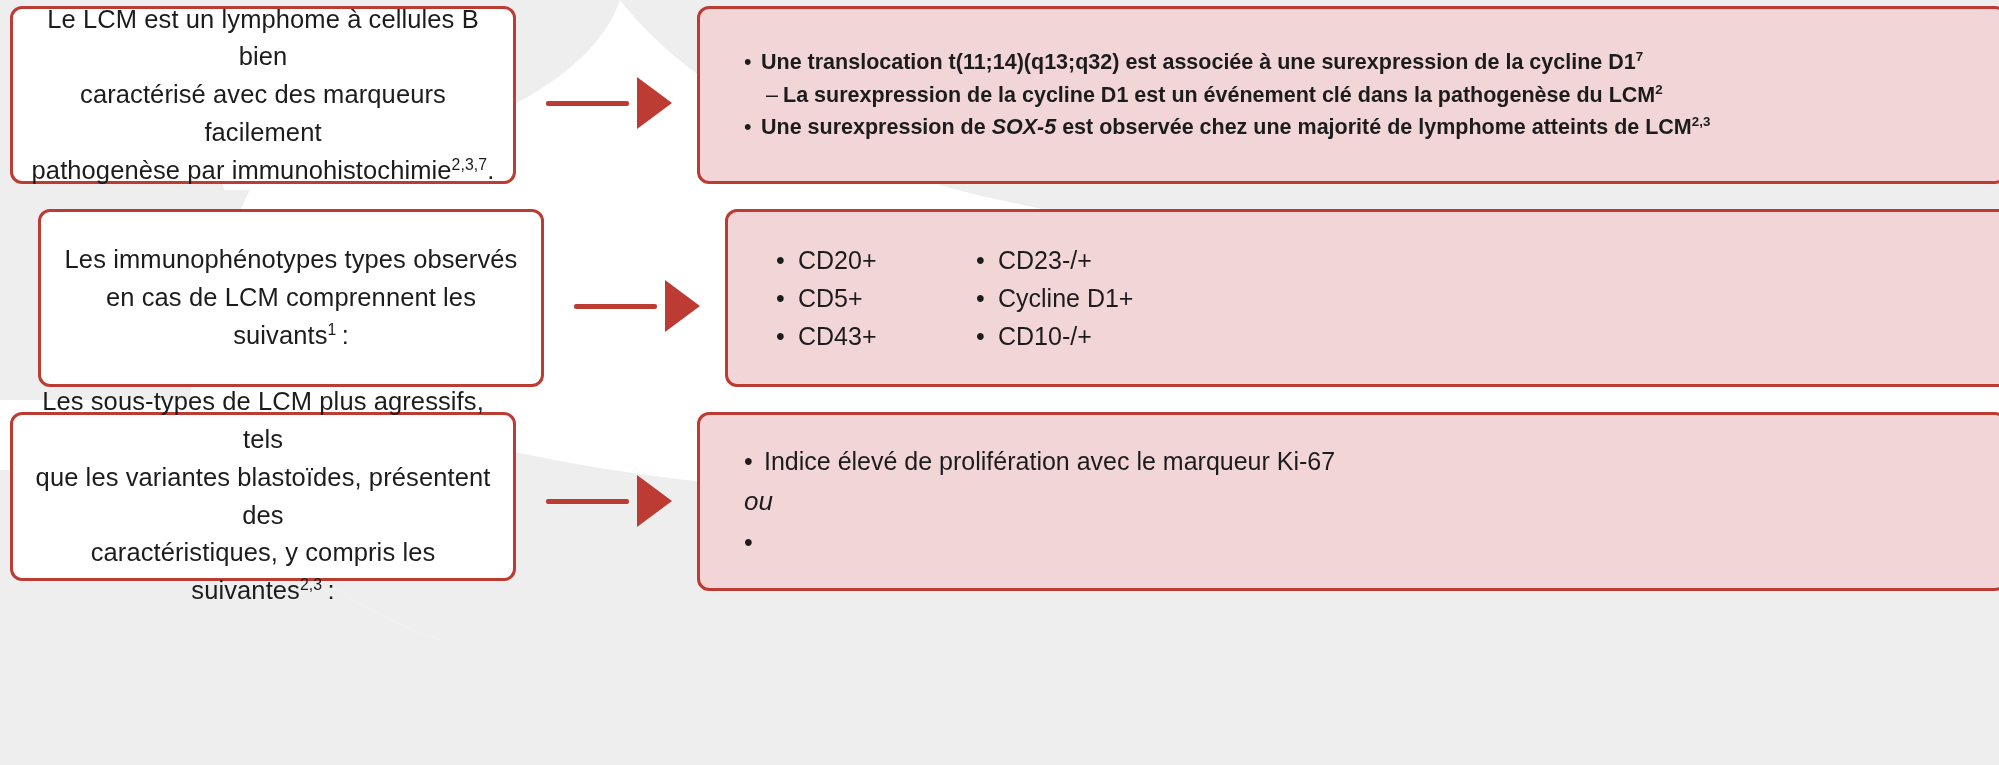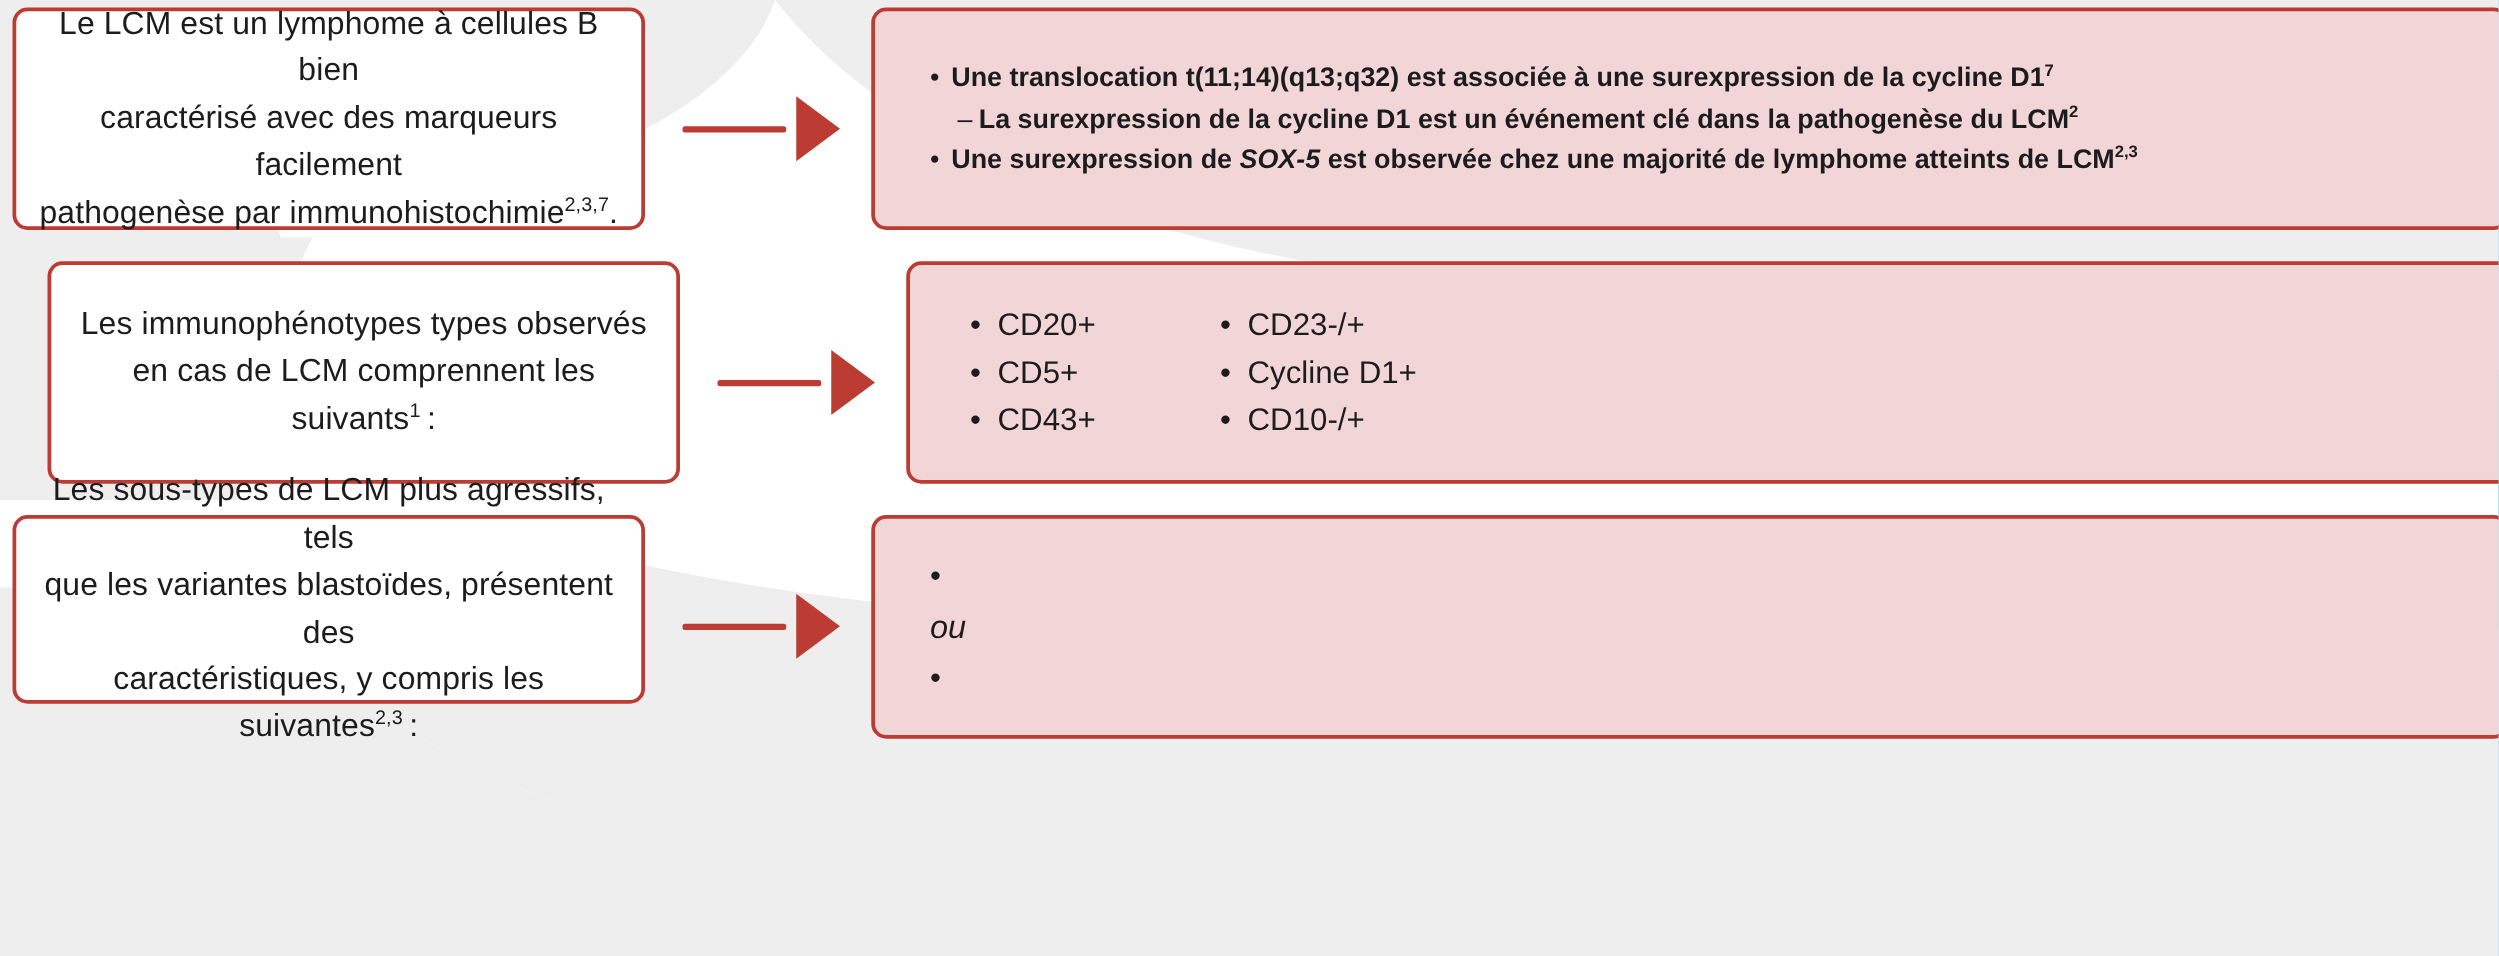--- a/index.html
+++ b/index.html
@@ -4,21 +4,21 @@
 <style>
   html, body {
     margin: 0;
     padding: 0;
     background: #ffffff;
   }
   #canvas {
     position: relative;
     width: 1999px;
     height: 765px;
-    background: #0ea5e9;
+    background: #b91c1c;
     overflow: hidden;
     font-family: "Liberation Sans", sans-serif;
   }
 
   
   .bg-layer {
     position: absolute;
     inset: 0;
     z-index: 0;
     pointer-events: none;
@@ -51,21 +51,21 @@
     justify-content: center;
     text-align: center;
     padding: 8px 18px;
   }
   .left-text {
     font-size: 25.5px;
     line-height: 1.48;
     color: #1c1c1c;
     letter-spacing: 0.1px;
   }
-  #row-2 .left-box { top: 0; height: 151px; }
+  #row-2 .left-box { top: 0; height: 169px; }
 
   
   .arrow {
     position: absolute;
     left: 546px;
     width: 126px;
     height: 54px;
     display: flex;
     align-items: center;
   }
@@ -259,20 +259,21 @@
     </div>
 
     <div class="arrow">
       <div class="arrow-line"></div>
       <div class="arrow-head"></div>
     </div>
 
     <div class="right-box">
       <div class="big-bullet">
         <span class="bullet-mark">•</span>
+        <span>Indice élevé de prolifération avec le marqueur Ki-67</span>
       </div>
       <div class="plain-line ital">ou</div>
       <div class="big-bullet">
         <span class="bullet-mark">•</span>
       </div>
     </div>
   </div>
 
 </div>
 

